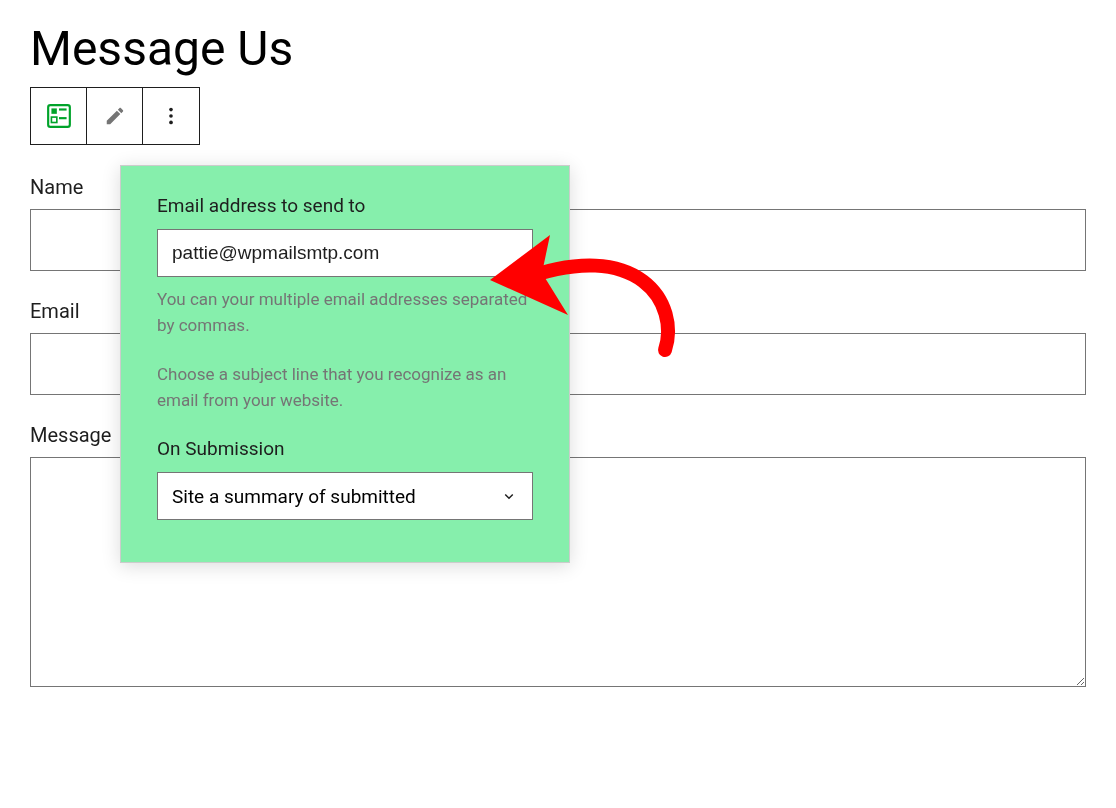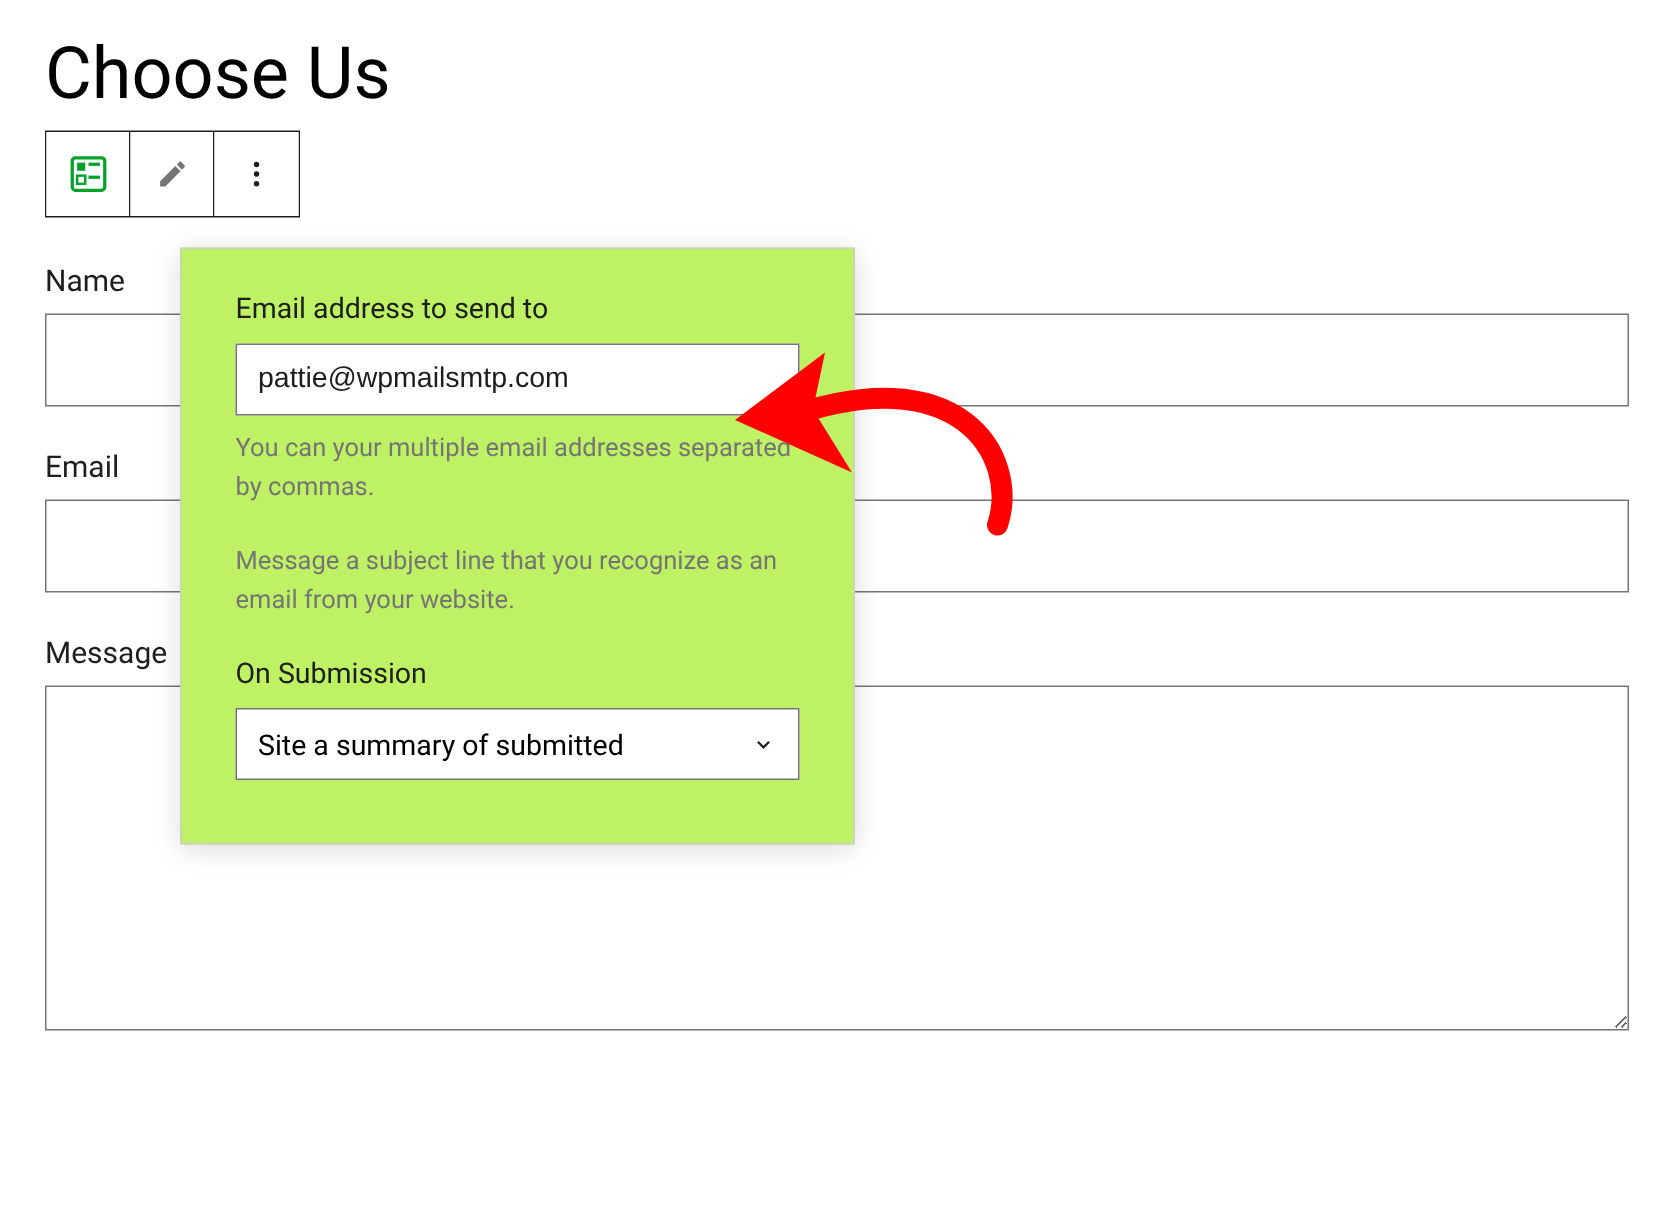--- a/index.html
+++ b/index.html
@@ -54,21 +54,21 @@
       font-size: 18px;
       padding: 12px 14px;
       resize: both;
       background: #fff;
     }
     .popover {
       position: absolute;
       top: 165px;
       left: 120px;
       width: 450px;
-      background: #bef264;
+      background: #86efac;
       border: 1px solid #ccc;
       box-shadow: 0 3px 18px rgba(0,0,0,0.14);
       padding: 28px 36px 30px 36px;
       z-index: 10;
     }
     .pop-section { margin-bottom: 24px; }
     .pop-section:last-child { margin-bottom: 12px; }
     .pop-label {
       font-size: 19px;
       color: #1e1e1e;
@@ -105,21 +105,21 @@
       position: absolute;
       top: 185px;
       left: 470px;
       z-index: 20;
       pointer-events: none;
     }
   </style>
 </head>
 <body>
 
-<h1 class="page-title">Choose Us</h1>
+<h1 class="page-title">Message Us</h1>
 
 <div class="toolbar">
   <div class="toolbar-btn">
     <svg width="26" height="26" viewBox="0 0 24 24">
       <rect x="2" y="2" width="20" height="20" rx="2" fill="none" stroke="#00a32a" stroke-width="2"></rect>
       <rect x="5" y="5" width="5" height="5" fill="#00a32a"></rect>
       <rect x="12" y="5" width="7" height="2" fill="#00a32a"></rect>
       <rect x="5" y="13" width="5" height="5" fill="none" stroke="#00a32a" stroke-width="1.5"></rect>
       <rect x="12" y="13" width="7" height="2" fill="#00a32a"></rect>
     </svg>
@@ -153,21 +153,21 @@
   <textarea class="field-textarea" style=""></textarea>
 </div>
 
 <div class="popover">
   <div class="pop-section">
     <div class="pop-label">Email address to send to</div>
     <input class="pop-input" type="text" value="pattie@wpmailsmtp.com" style="">
     <div class="pop-help">You can your multiple email addresses separated by commas.</div>
   </div>
   <div class="pop-section">
-    <div class="pop-help">Message a subject line that you recognize as an email from your website.</div>
+    <div class="pop-help">Choose a subject line that you recognize as an email from your website.</div>
   </div>
   <div class="pop-section">
     <div class="pop-label">On Submission</div>
     <div class="pop-select">
       <span>Site a summary of submitted</span>
       <svg width="18" height="18" viewBox="0 0 24 24">
         <path d="M7 10l5 5 5-5" fill="none" stroke="#1e1e1e" stroke-width="2"></path>
       </svg>
     </div>
   </div>

